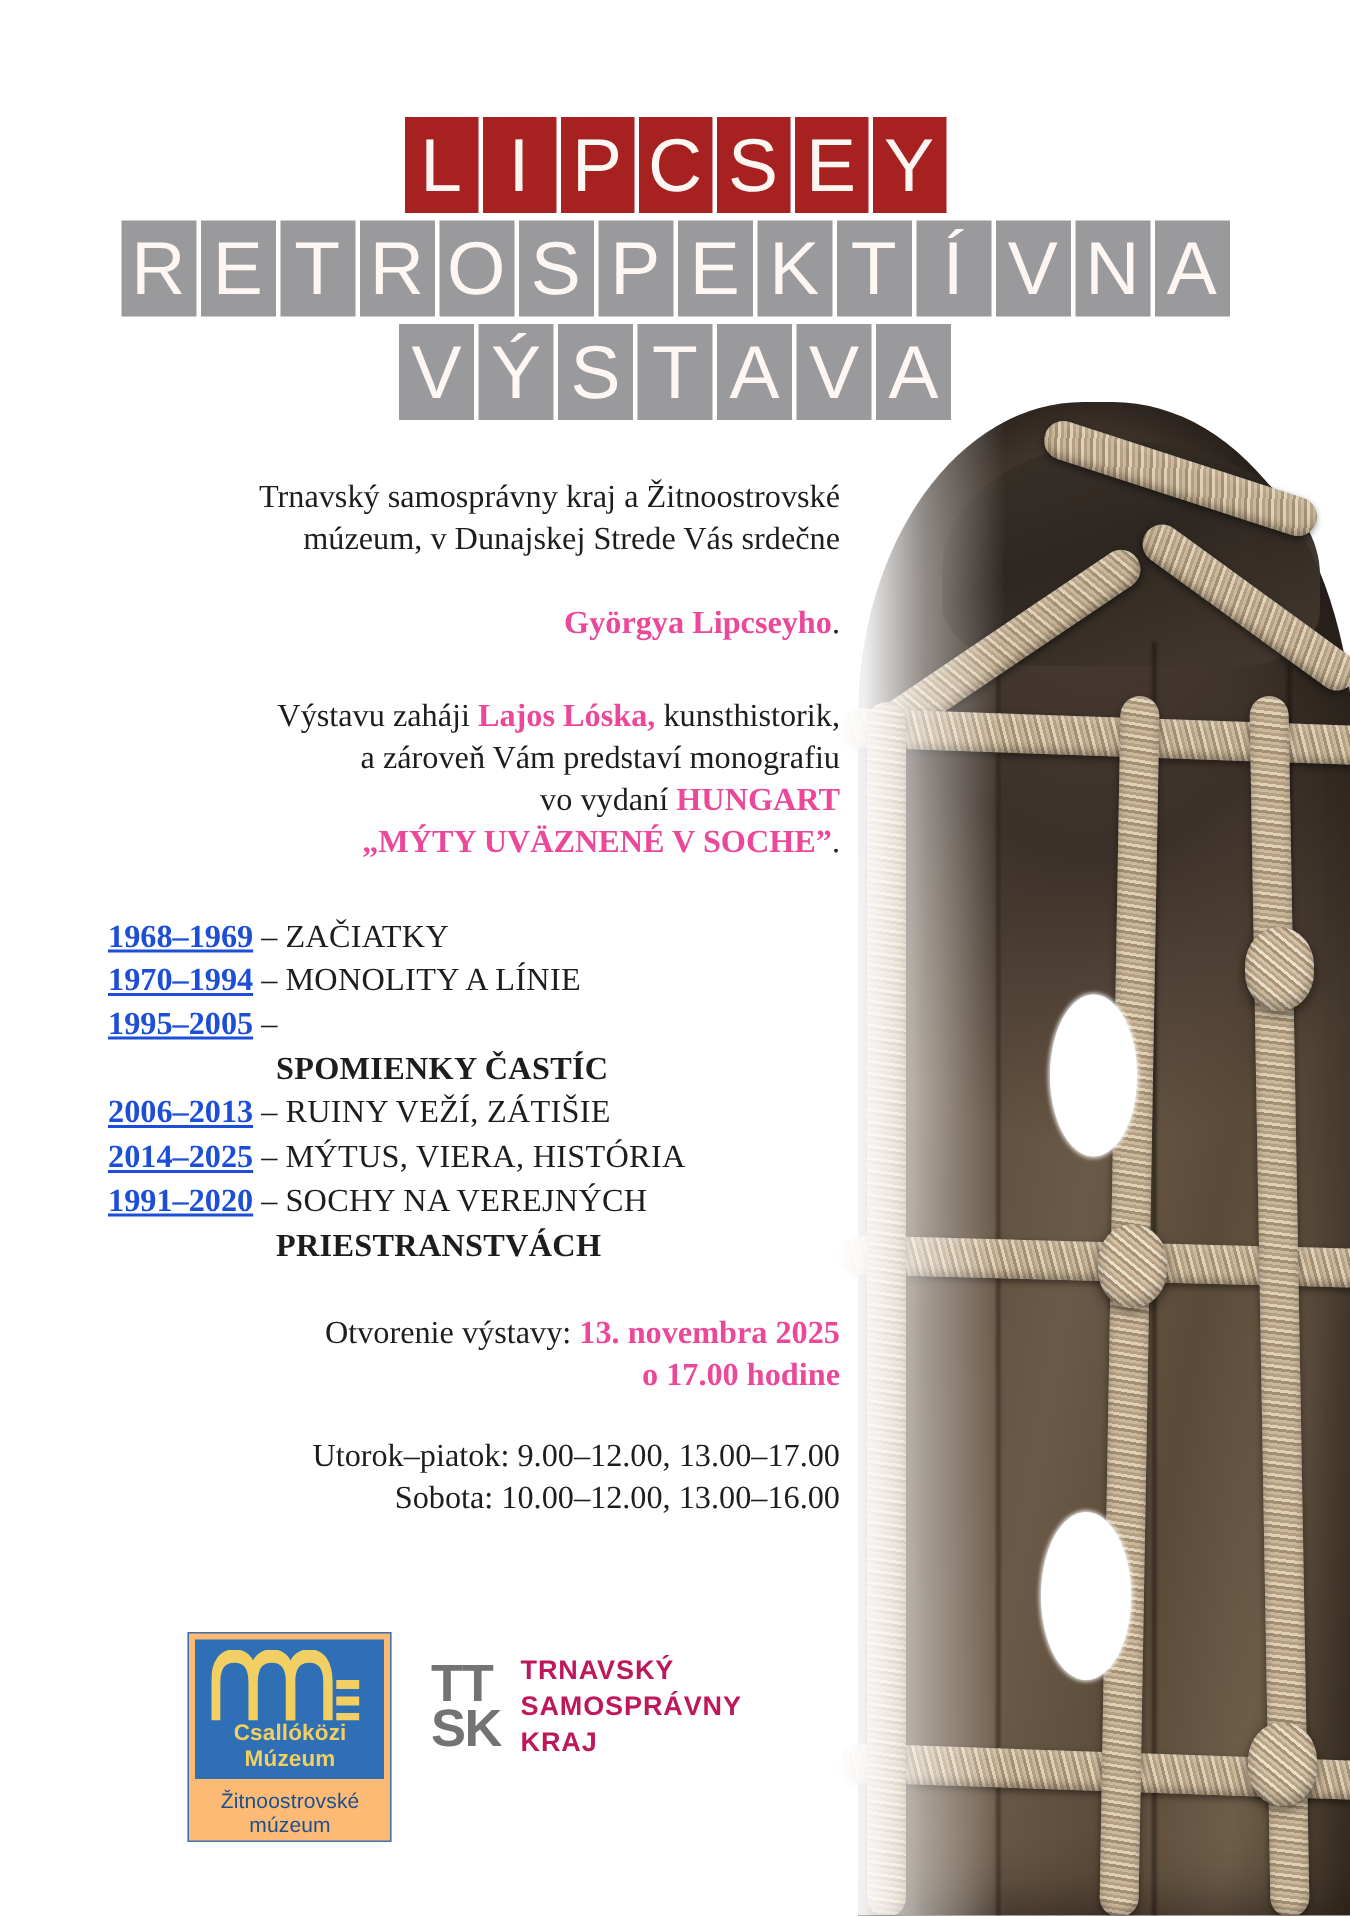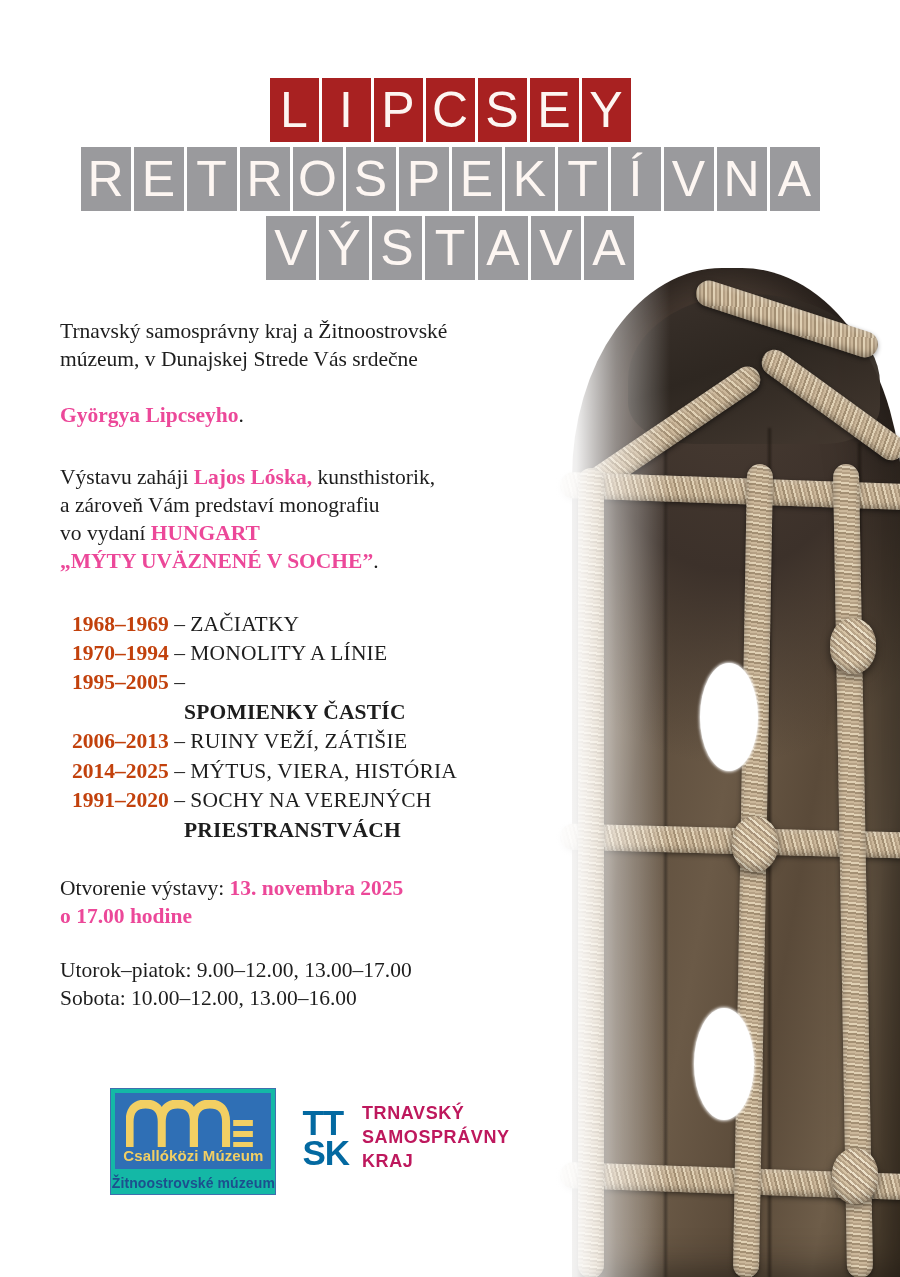--- a/index.html
+++ b/index.html
@@ -84,67 +84,67 @@
     line-height:1;
     letter-spacing:0;
   }
   .l1 .tbox{width:49px;height:64px;background:#a82121;font-size:50px;}
   .l2 .tbox{width:50px;height:64px;background:#9a9a9d;font-size:50px;}
   .l3 .tbox{width:50px;height:64px;background:#9a9a9d;font-size:50px;}
 
   
   .content{position:absolute;left:0;top:0;width:620px;z-index:6;}
   .para{
-    text-align:left;color:#1d1d1d;
+    text-align:right;color:#1d1d1d;
     font-size:21.5px;line-height:1.30;
     margin:0 auto;width:500px;
   }
   .red{color:#ec4899;font-weight:bold;}
   .p1{margin-top:318px;}
   .p2{margin-top:34px;}
 
   
   .years{
     margin:34px 0 0 0;padding:0 0 0 72px;list-style:none;
     color:#1d1d1d;font-size:21.5px;line-height:1.37;
   }
   .yrow{display:flex;align-items:baseline;}
-  .yr{color:#c2410c;font-weight:bold;white-space:nowrap;flex:0 0 auto;}
+  .yr{color:#1d4ed8;font-weight:bold;white-space:nowrap;flex:0 0 auto;text-decoration:underline;}
   .ydash{color:#1d1d1d;white-space:pre;flex:0 0 auto;}
   .ytitle{flex:1 1 auto;letter-spacing:.2px;}
   .ycont{padding-left:112px;letter-spacing:.2px;font-weight:bold;}
 
   .p3{margin-top:30px;}
   .p4{margin-top:26px;}
 
   
   .logos{
     position:absolute;left:0;top:1088px;width:620px;
     display:flex;align-items:flex-start;justify-content:center;gap:26px;z-index:6;
   }
   .museum-logo{
-    width:166px;background:#14b8a6;border:1px solid #3f6fae;
+    width:136px;background:#fdba74;border:1px solid #3f6fae;
     padding:0;box-sizing:border-box;
   }
   .ml-inner{background:#2f6fb5;margin:4px;padding:7px 5px 3px;}
   .arch{
     position:relative;height:47px;margin:0 6px;
   }
   .arch svg{display:block;width:100%;height:100%;}
   .ml-name{
     color:#f2cf63;font-family:"Liberation Sans",sans-serif;font-weight:bold;
     font-size:15px;text-align:center;letter-spacing:.1px;padding-bottom:2px;
   }
   .ml-sub{
-    color:#1c4f8e;font-family:"Liberation Sans",sans-serif;font-weight:bold;
+    color:#1c4f8e;font-family:"Liberation Sans",sans-serif;font-weight:normal;
     font-size:14px;text-align:center;padding:2px 0 3px;letter-spacing:.1px;
   }
   .ttsk{display:flex;align-items:center;gap:13px;padding-top:14px;}
   .ttsk-mark{
-    color:#0369a1;font-family:"Liberation Sans",sans-serif;font-weight:bold;
+    color:#737373;font-family:"Liberation Sans",sans-serif;font-weight:bold;
     font-size:35px;line-height:.86;letter-spacing:-1px;
   }
   .ttsk-words{
     color:#be185d;font-family:"Liberation Sans",sans-serif;font-weight:bold;
     font-size:18px;line-height:1.33;letter-spacing:.6px;
   }
 </style>
 </head>
 <body>
 

